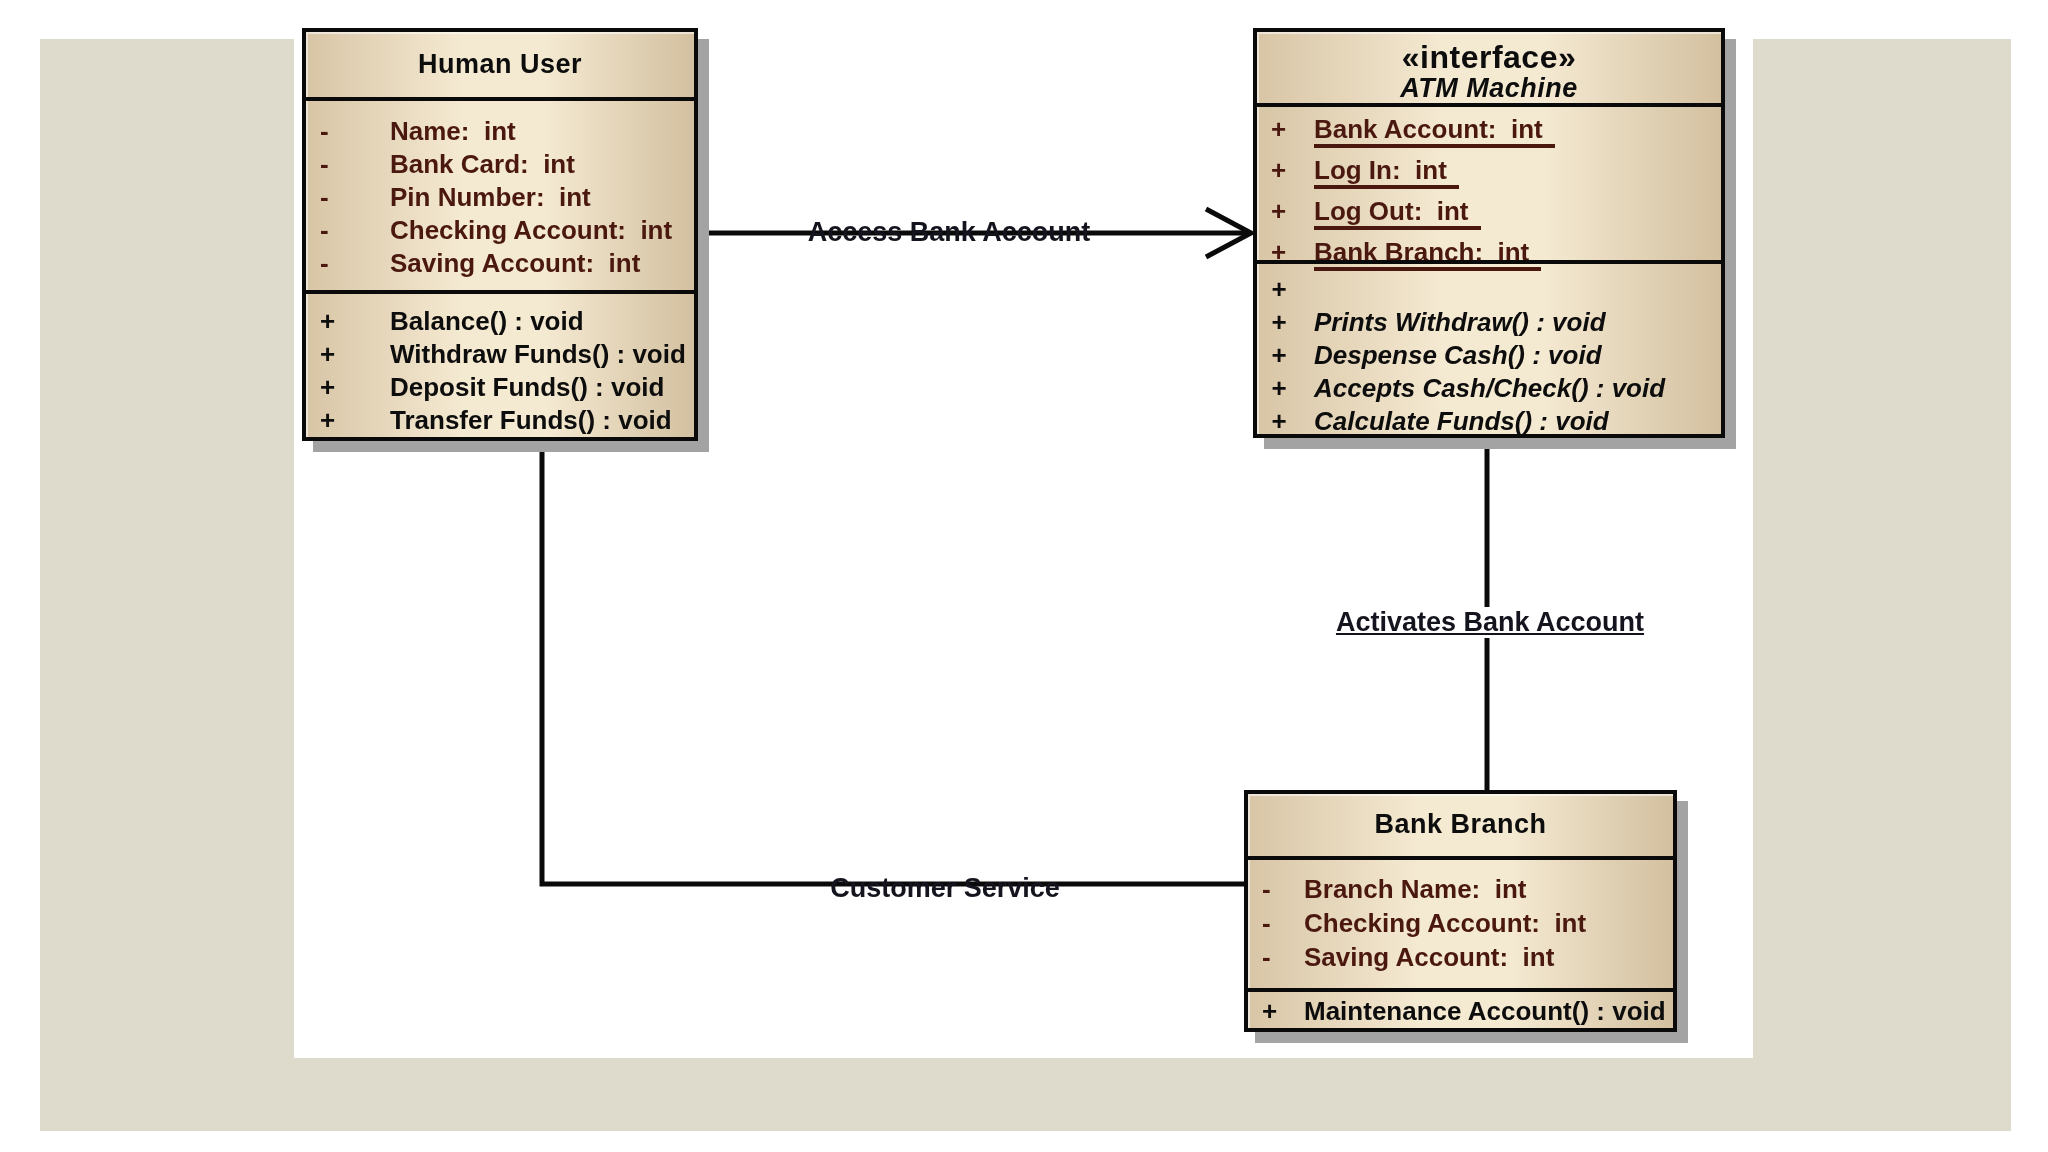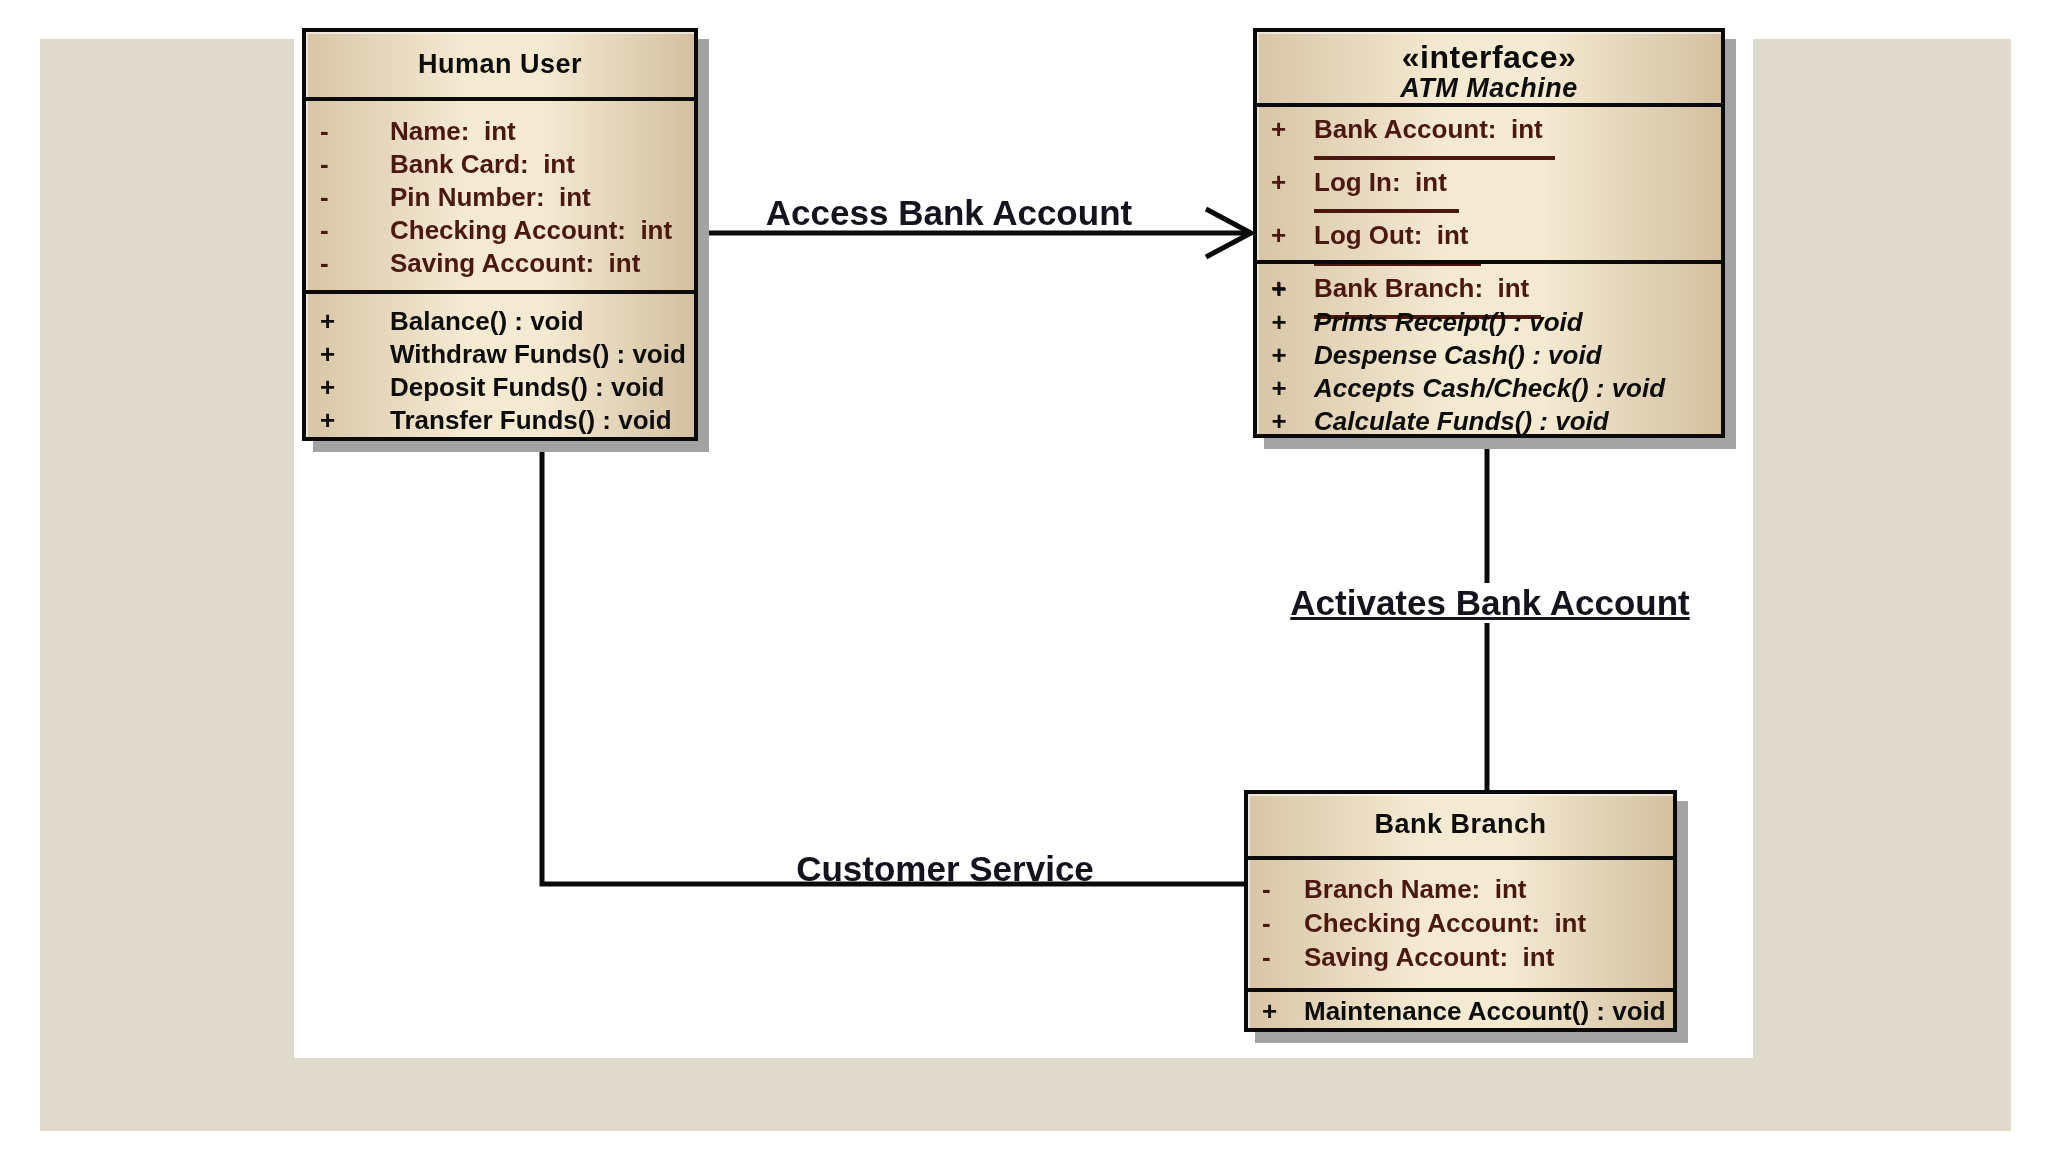--- a/index.html
+++ b/index.html
@@ -49,35 +49,35 @@
   
   .box-atm{left:1253px;top:28px;width:472px;height:410px;}
   .box-atm .box-title{height:73px;padding-top:9px;}
   .box-atm .stereo{display:block;line-height:32px;font-size:32px;}
   .box-atm .iname{display:block;line-height:30px;font-style:italic;}
   .box-atm .attrs{height:157px;padding-top:7px;}
   .box-atm .attrs .row{line-height:30px;margin-bottom:7px;}
   .box-atm .methods{flex:1;padding-top:9px;}
   .box-atm .methods .row{line-height:33px;font-style:italic;}
   .box-atm .vis{width:43px;}
-  .u{border-bottom:4px solid var(--attr-color,#4b1810);padding-right:12px;padding-bottom:12px;}
+  .u{border-bottom:4px solid var(--attr-color,#4b1810);padding-right:12px;padding-bottom:0px;}
   
   .box-bb{left:1244px;top:790px;width:433px;height:242px;}
   .box-bb .box-title{height:63px;line-height:61px;}
   .box-bb .attrs{height:134px;padding-top:12px;}
   .box-bb .attrs .row{line-height:34px;}
   .box-bb .methods{flex:1;padding-top:3px;}
   .box-bb .methods .row{line-height:33px;}
   .box-bb .vis{width:42px;}
   
   .connector-svg{position:absolute;left:0;top:0;width:2048px;height:1152px;pointer-events:none;}
   .connector-svg path{stroke:var(--line-color,#0a0a0a);stroke-width:5;fill:none;}
   .edge-label{
     position:absolute;transform:translateX(-50%);
-    font-size:35px;color:var(--label-color,#14141e);white-space:nowrap;
+    font-size:27px;color:var(--label-color,#14141e);white-space:nowrap;margin-top:24px;
   }
   .edge-label.boxed{background:var(--canvas-bg,#ffffff);padding:0 10px;text-decoration:underline;}
 </style>
 </head>
 <body>
 
 <div class="frame"></div>
 <div class="canvas"></div>
 
 <svg class="connector-svg">
@@ -114,21 +114,21 @@
     <span class="iname">ATM Machine</span>
   </div>
   <div class="compartment attrs">
     <div class="row attr"><span class="vis">+</span><span class="u">Bank Account:  int</span></div>
     <div class="row attr"><span class="vis">+</span><span class="u">Log In:  int</span></div>
     <div class="row attr"><span class="vis">+</span><span class="u">Log Out:  int</span></div>
     <div class="row attr"><span class="vis">+</span><span class="u">Bank Branch:  int</span></div>
   </div>
   <div class="compartment methods">
     <div class="row method"><span class="vis">+</span></div>
-    <div class="row method"><span class="vis">+</span><span>Prints Receipt() : void</span></div>
+    <div class="row method"><span class="vis">+</span><span>Prints Withdraw() : void</span></div>
     <div class="row method"><span class="vis">+</span><span>Despense Cash() : void</span></div>
     <div class="row method"><span class="vis">+</span><span>Accepts Cash/Check() : void</span></div>
     <div class="row method"><span class="vis">+</span><span>Calculate Funds() : void</span></div>
   </div>
 </div>
 
 <div class="uml-box box-bb">
   <div class="box-title">Bank Branch</div>
   <div class="compartment attrs">
     <div class="row attr"><span class="vis">-</span><span>Branch Name:  int</span></div>

